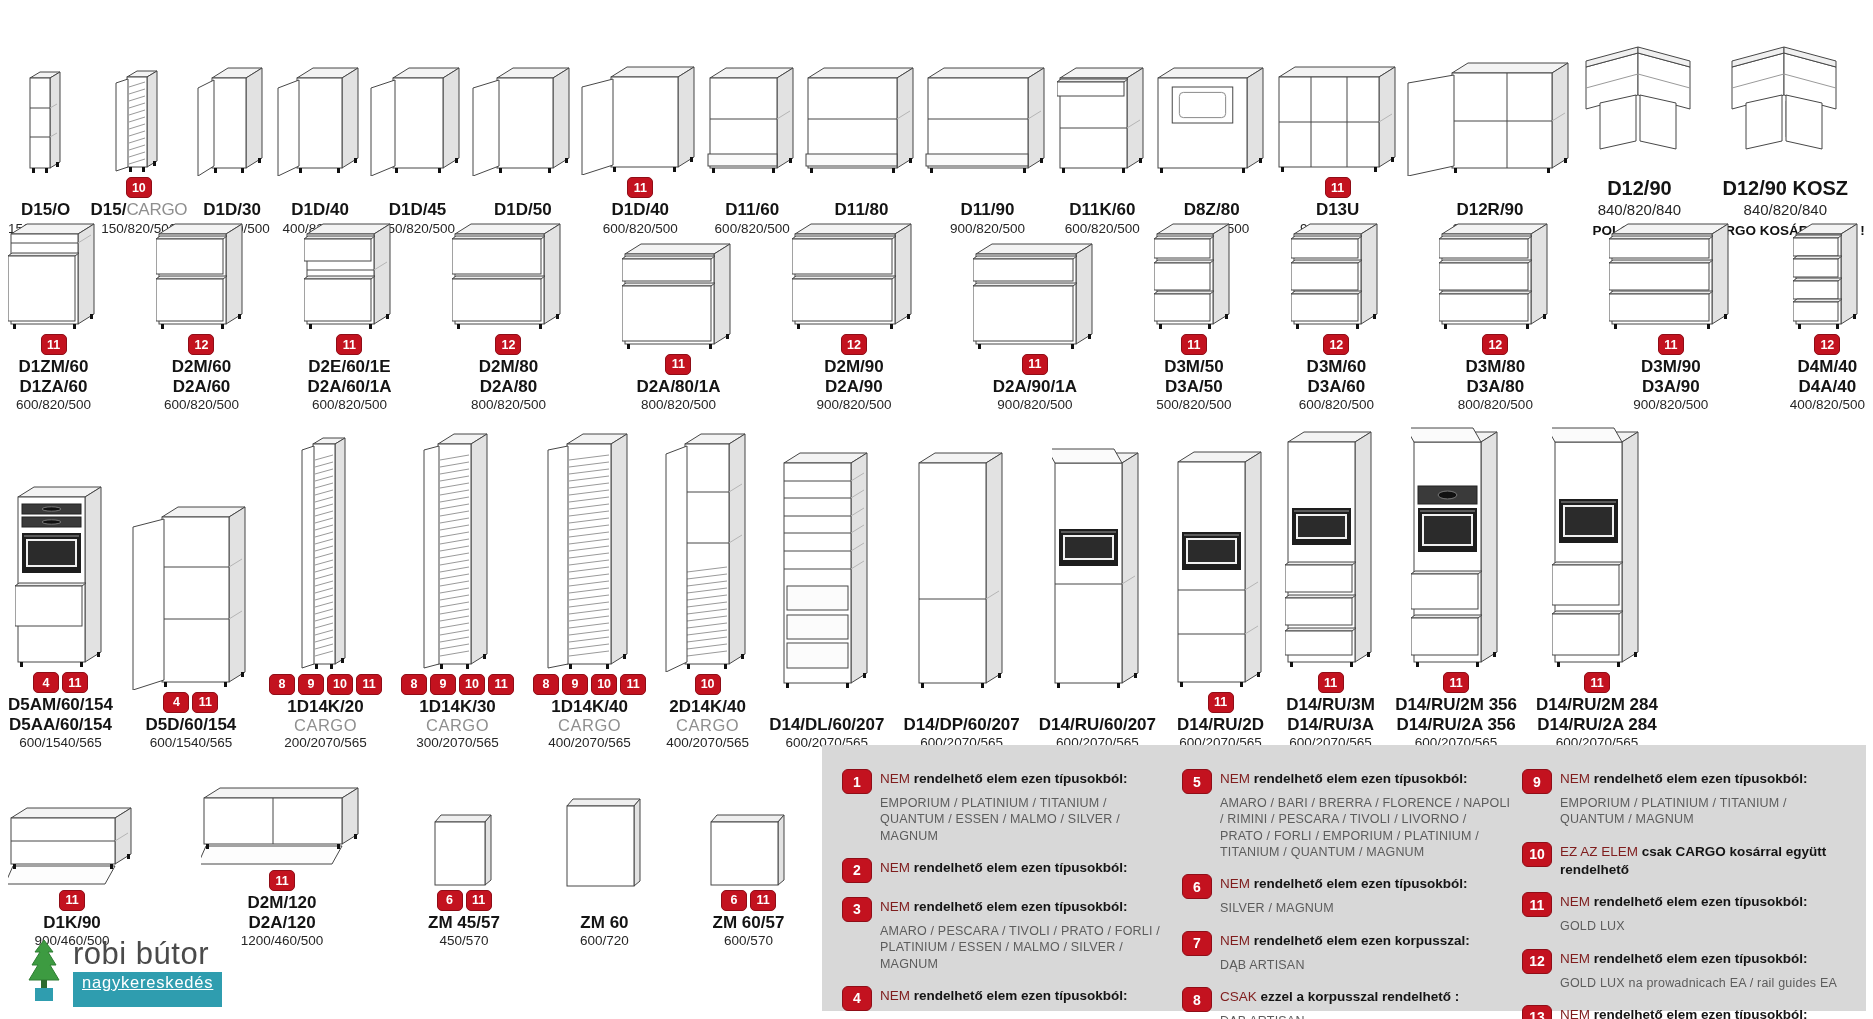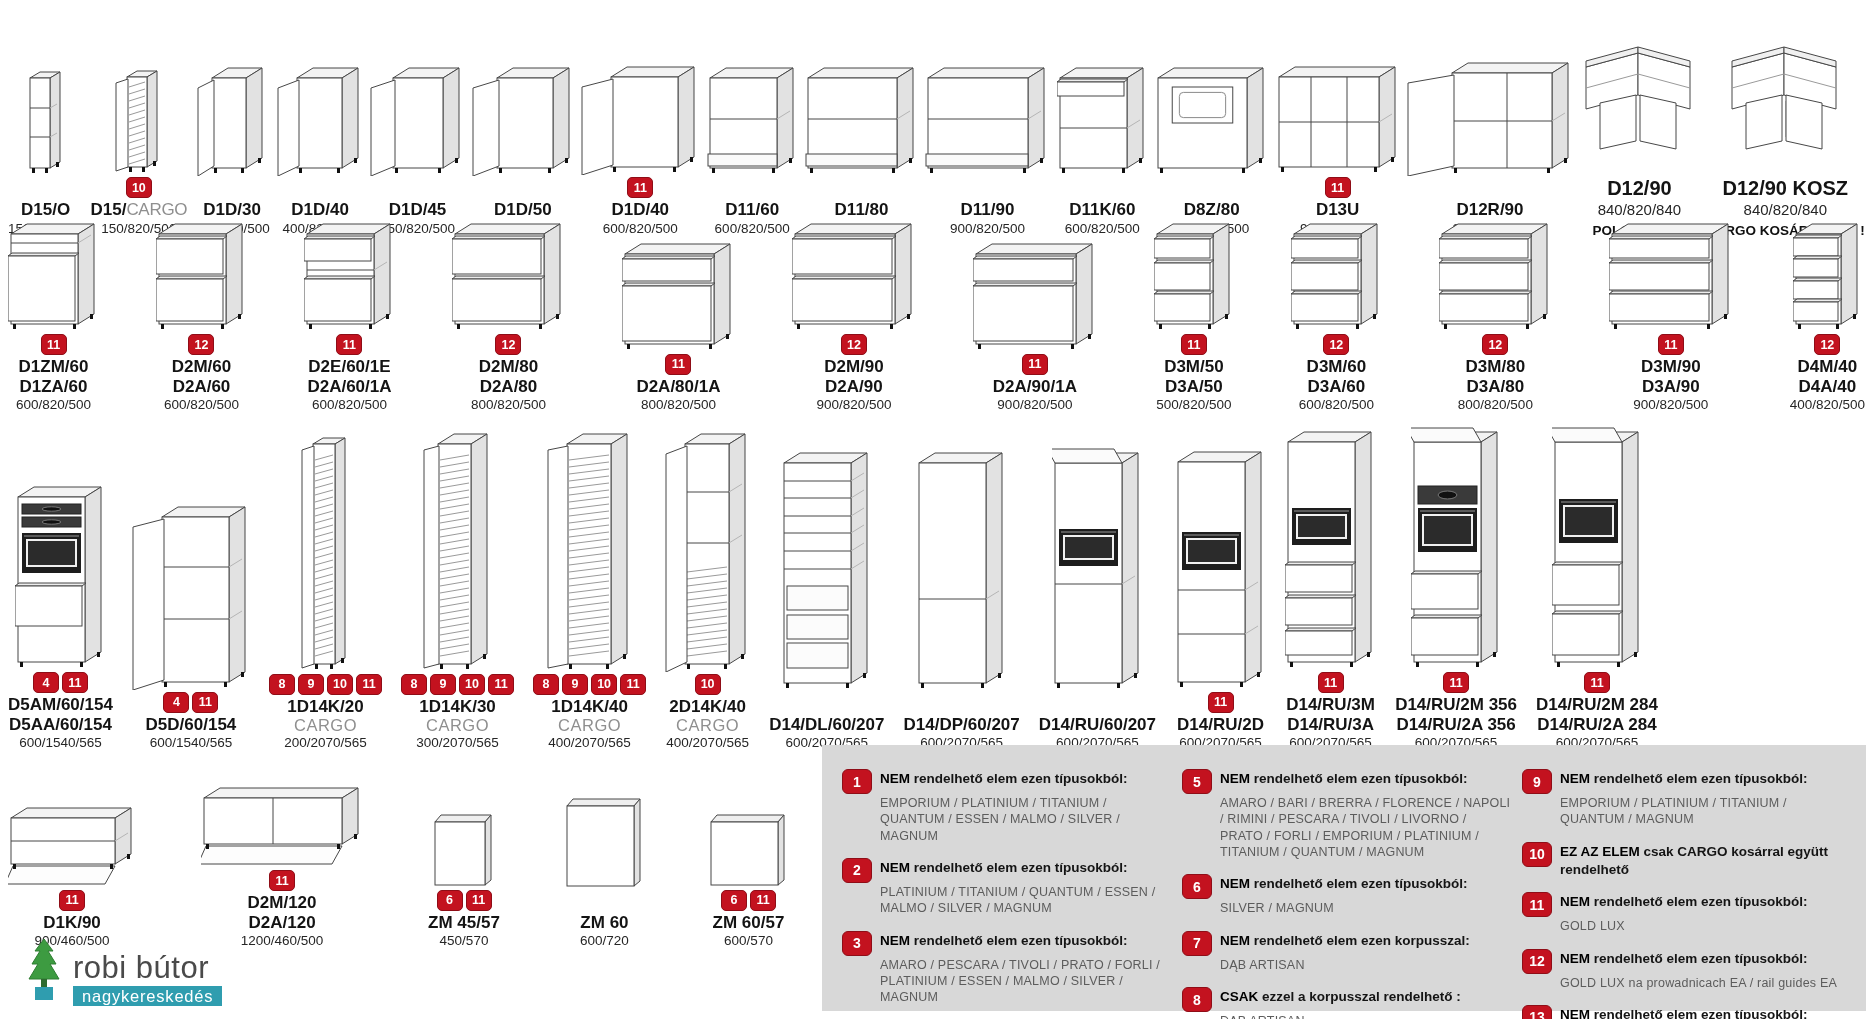--- a/index.html
+++ b/index.html
@@ -30,28 +30,28 @@
   
   .legend{position:absolute;left:822px;top:745px;width:1044px;height:266px;background:#d8d8d8;
           display:flex;gap:10px;padding:24px 14px 10px 20px;box-sizing:border-box;}
   .lcol{display:flex;flex-direction:column;gap:14px;width:33%;}
   .lnote{display:flex;gap:8px;align-items:flex-start;}
   .lnum{flex:0 0 auto;display:inline-flex;align-items:center;justify-content:center;min-width:24px;height:23px;
         padding:0 2px;background:#c3121f;border:1px solid #8f0d17;border-radius:6px;color:#fff;
         font-weight:700;font-size:14px;}
   .ltxt{max-width:292px;}
   .lhead{font-size:13.5px;font-weight:700;color:#141414;line-height:1.2;}
-  .lead{color:#000000;font-weight:700;}
+  .lead{color:#7f1d1d;font-weight:400;}
   .lbody{font-size:12.5px;color:#5c5c5c;line-height:1.3;letter-spacing:0.2px;margin-top:8px;}
   
   .logo{position:absolute;left:24px;top:938px;display:flex;align-items:flex-end;gap:9px;}
   .logo-text{display:flex;flex-direction:column;align-items:flex-start;line-height:1;}
   .logo-name{font-size:31px;color:#4a4a4a;letter-spacing:0.5px;}
   .logo-tag{margin-top:3px;background:#2f9daf;color:#ffffff;font-size:16.5px;letter-spacing:0.8px;
-            padding:2px 9px 2px 9px;}
+            padding:2px 9px 16px 9px;text-decoration:underline;}
 </style>
 </head>
 <body>
 
 <div class="canvas">
   <div class="row" id="row1">
       <div class="item">
         <div class="skw skw1">
           <svg width="38" height="106">
             <polygon points="3,8 13,2 33,2 23,8" fill="#f3f3f3" stroke="#474747"></polygon>
@@ -1232,21 +1232,21 @@
     </div>
 
   <div class="legend">
     <div class="lcol">
         <div class="lnote">
           <span class="lnum">1</span>
           <span class="ltxt"><span class="lhead"><span class="lead">NEM</span><span> rendelhető elem ezen típusokból:</span></span><div class="lbody">EMPORIUM / PLATINIUM / TITANIUM / QUANTUM / ESSEN / MALMO / SILVER / MAGNUM</div></span>
         </div>
         <div class="lnote">
           <span class="lnum">2</span>
-          <span class="ltxt"><span class="lhead"><span class="lead">NEM</span><span> rendelhető elem ezen típusokból:</span></span><div class="lbody">PLATINIUM / TITANIUM / QUANTUM / ESSEN / MALMO / SILVER / MAGNUM</div></span>
+          <span class="ltxt"><span class="lhead"><span class="lead">NEM</span><span> rendelhető elem ezen típusokból:</span></span></span>
         </div>
         <div class="lnote">
           <span class="lnum">3</span>
           <span class="ltxt"><span class="lhead"><span class="lead">NEM</span><span> rendelhető elem ezen típusokból:</span></span><div class="lbody">AMARO / PESCARA / TIVOLI / PRATO / FORLI / PLATINIUM / ESSEN / MALMO / SILVER / MAGNUM</div></span>
         </div>
         <div class="lnote">
           <span class="lnum">4</span>
           <span class="ltxt"><span class="lhead"><span class="lead">NEM</span><span> rendelhető elem ezen típusokból:</span></span></span>
         </div>
       </div>

